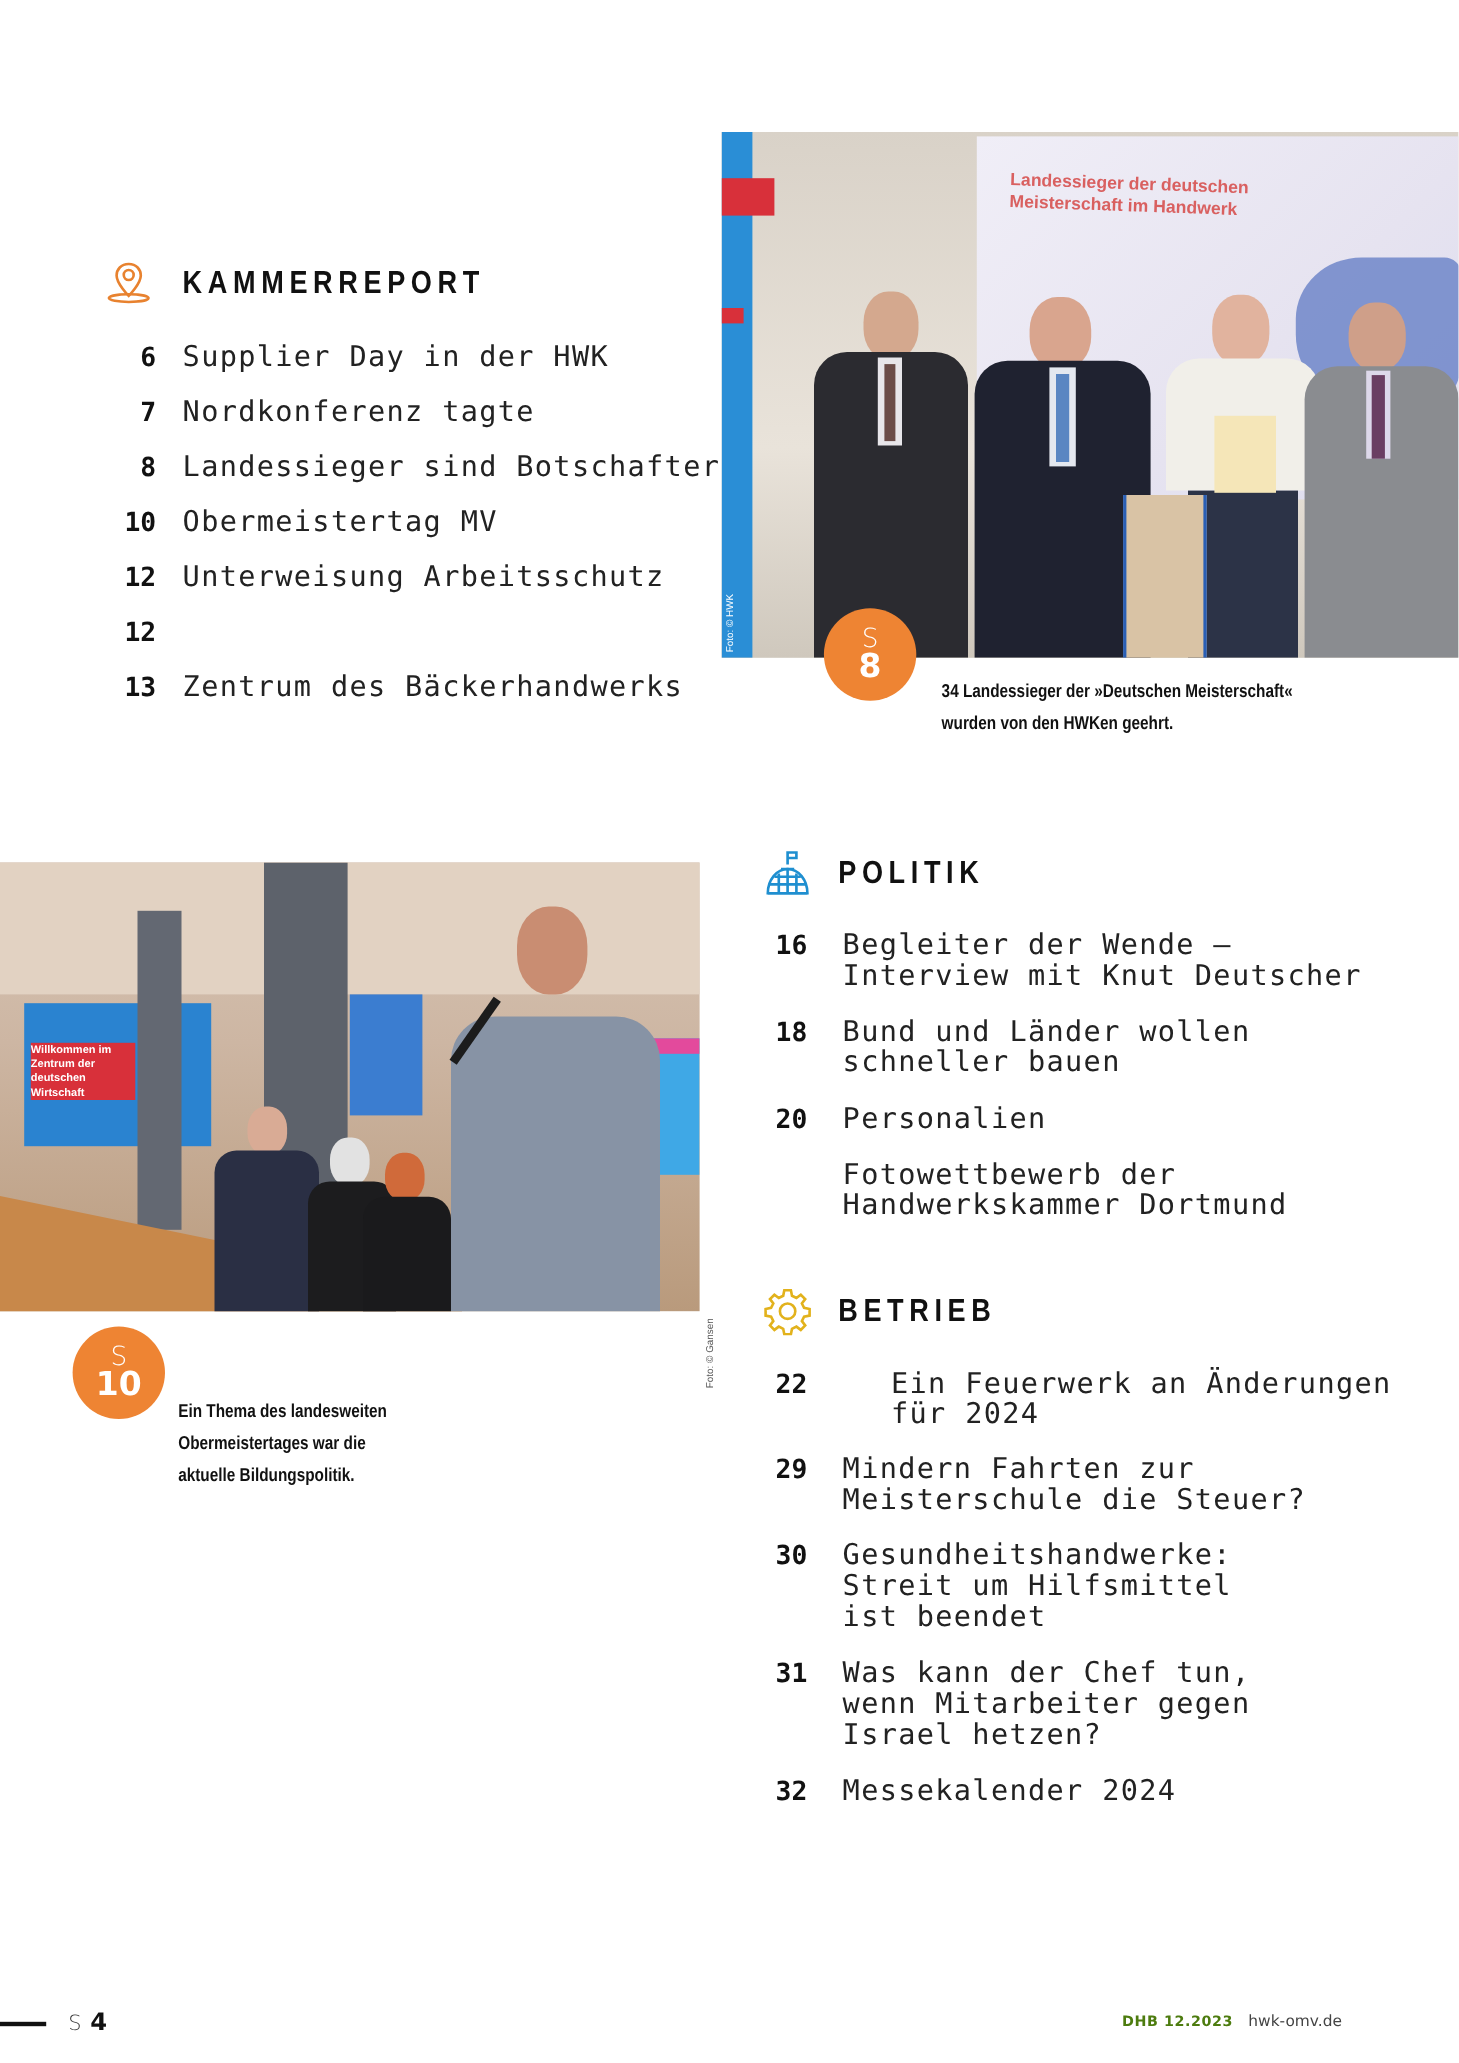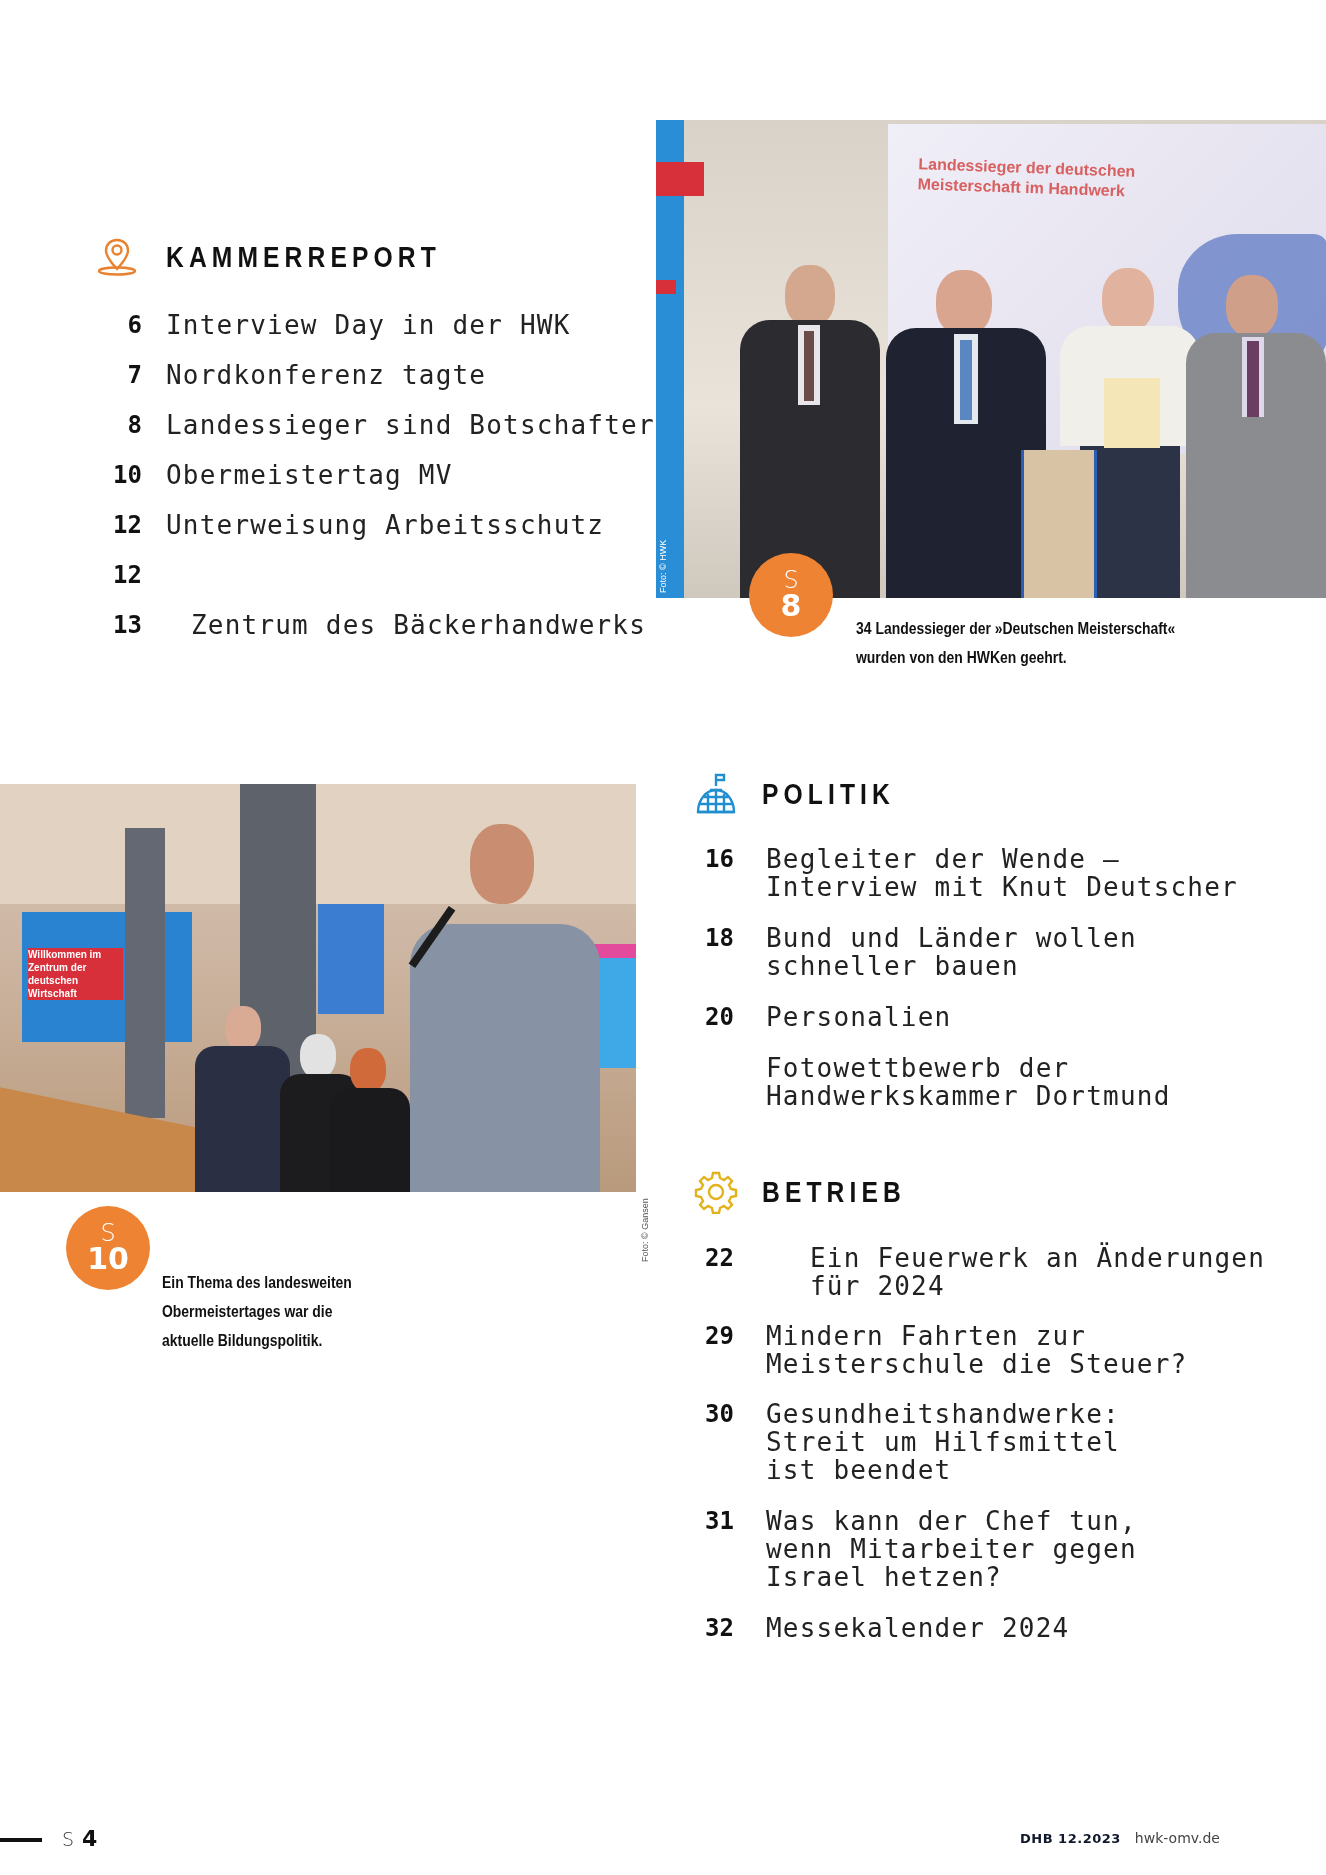--- a/index.html
+++ b/index.html
@@ -30,42 +30,42 @@
       <circle cx="21" cy="14" r="4.5"></circle>
       <ellipse cx="21" cy="35" rx="18" ry="3.5"></ellipse>
     </svg>
   </span>
   <span class="sec-title" style="margin-left:28px;">KAMMERREPORT</span>
 </div>
 
 <div id="kr-list">
     <div class="toc-row" style="left: 102px; top: 311px;">
       <span class="toc-num">6</span>
-      <span class="toc-text">Interview Day in der HWK</span>
+      <span class="toc-text">Supplier Day in der HWK</span>
     </div>
     <div class="toc-row" style="left: 102px; top: 361px;">
       <span class="toc-num">7</span>
       <span class="toc-text">Nordkonferenz tagte</span>
     </div>
     <div class="toc-row" style="left: 102px; top: 411px;">
       <span class="toc-num">8</span>
       <span class="toc-text">Landessieger sind Botschafter</span>
     </div>
     <div class="toc-row" style="left: 102px; top: 461px;">
       <span class="toc-num">10</span>
       <span class="toc-text">Obermeistertag MV</span>
     </div>
     <div class="toc-row" style="left: 102px; top: 511px;">
       <span class="toc-num">12</span>
       <span class="toc-text">Unterweisung Arbeitsschutz</span>
     </div>
     <div class="toc-row" style="left: 102px; top: 561px;">
       <span class="toc-num">12</span>
     </div>
-    <div class="toc-row" style="left: 102px; top: 611px; gap: 25px;">
+    <div class="toc-row" style="left: 102px; top: 611px;">
       <span class="toc-num">13</span>
       <span class="toc-text">Zentrum des Bäckerhandwerks</span>
     </div>
   </div>
 
 <div class="photo" style="left:656px;top:120px;width:670px;height:478px;background:linear-gradient(180deg,#d9d2c8 0%,#e9e3da 60%,#cfc8bd 100%);">
 
   <div style="position:absolute;left:0;top:0;width:28px;height:478px;background:#2a8ed6;"></div>
   <div style="position:absolute;left:0;top:42px;width:48px;height:34px;background:#d8303a;"></div>
   <div style="position:absolute;left:0;top:160px;width:20px;height:14px;background:#d8303a;"></div>
@@ -221,15 +221,15 @@
       <span class="toc-text">Messekalender 2024</span>
     </div>
   </div>
 
 <div class="footer-bar"></div>
 <div class="abs" style="left:62px;top:1826px;display:flex;align-items:baseline;">
   <span style="font-family:'DejaVu Sans',sans-serif;font-size:19px;color:#333;font-weight:300;">S</span>
   <span style="margin-left:8px;font-family:'DejaVu Sans',sans-serif;font-size:22px;font-weight:700;color:#111;">4</span>
 </div>
 <div class="abs" style="left:1020px;top:1830px;display:flex;align-items:baseline;">
-  <span style="font-family:'DejaVu Sans',sans-serif;font-weight:700;font-size:13px;color:#0f172a;letter-spacing:.5px;">DHB 12.2023</span>
+  <span style="font-family:'DejaVu Sans',sans-serif;font-weight:700;font-size:13px;color:#4d7c0f;letter-spacing:.5px;">DHB 12.2023</span>
   <span style="margin-left:14px;font-family:'DejaVu Sans',sans-serif;font-size:14px;color:#444;">hwk-omv.de</span>
 </div>
 
 </body></html>

